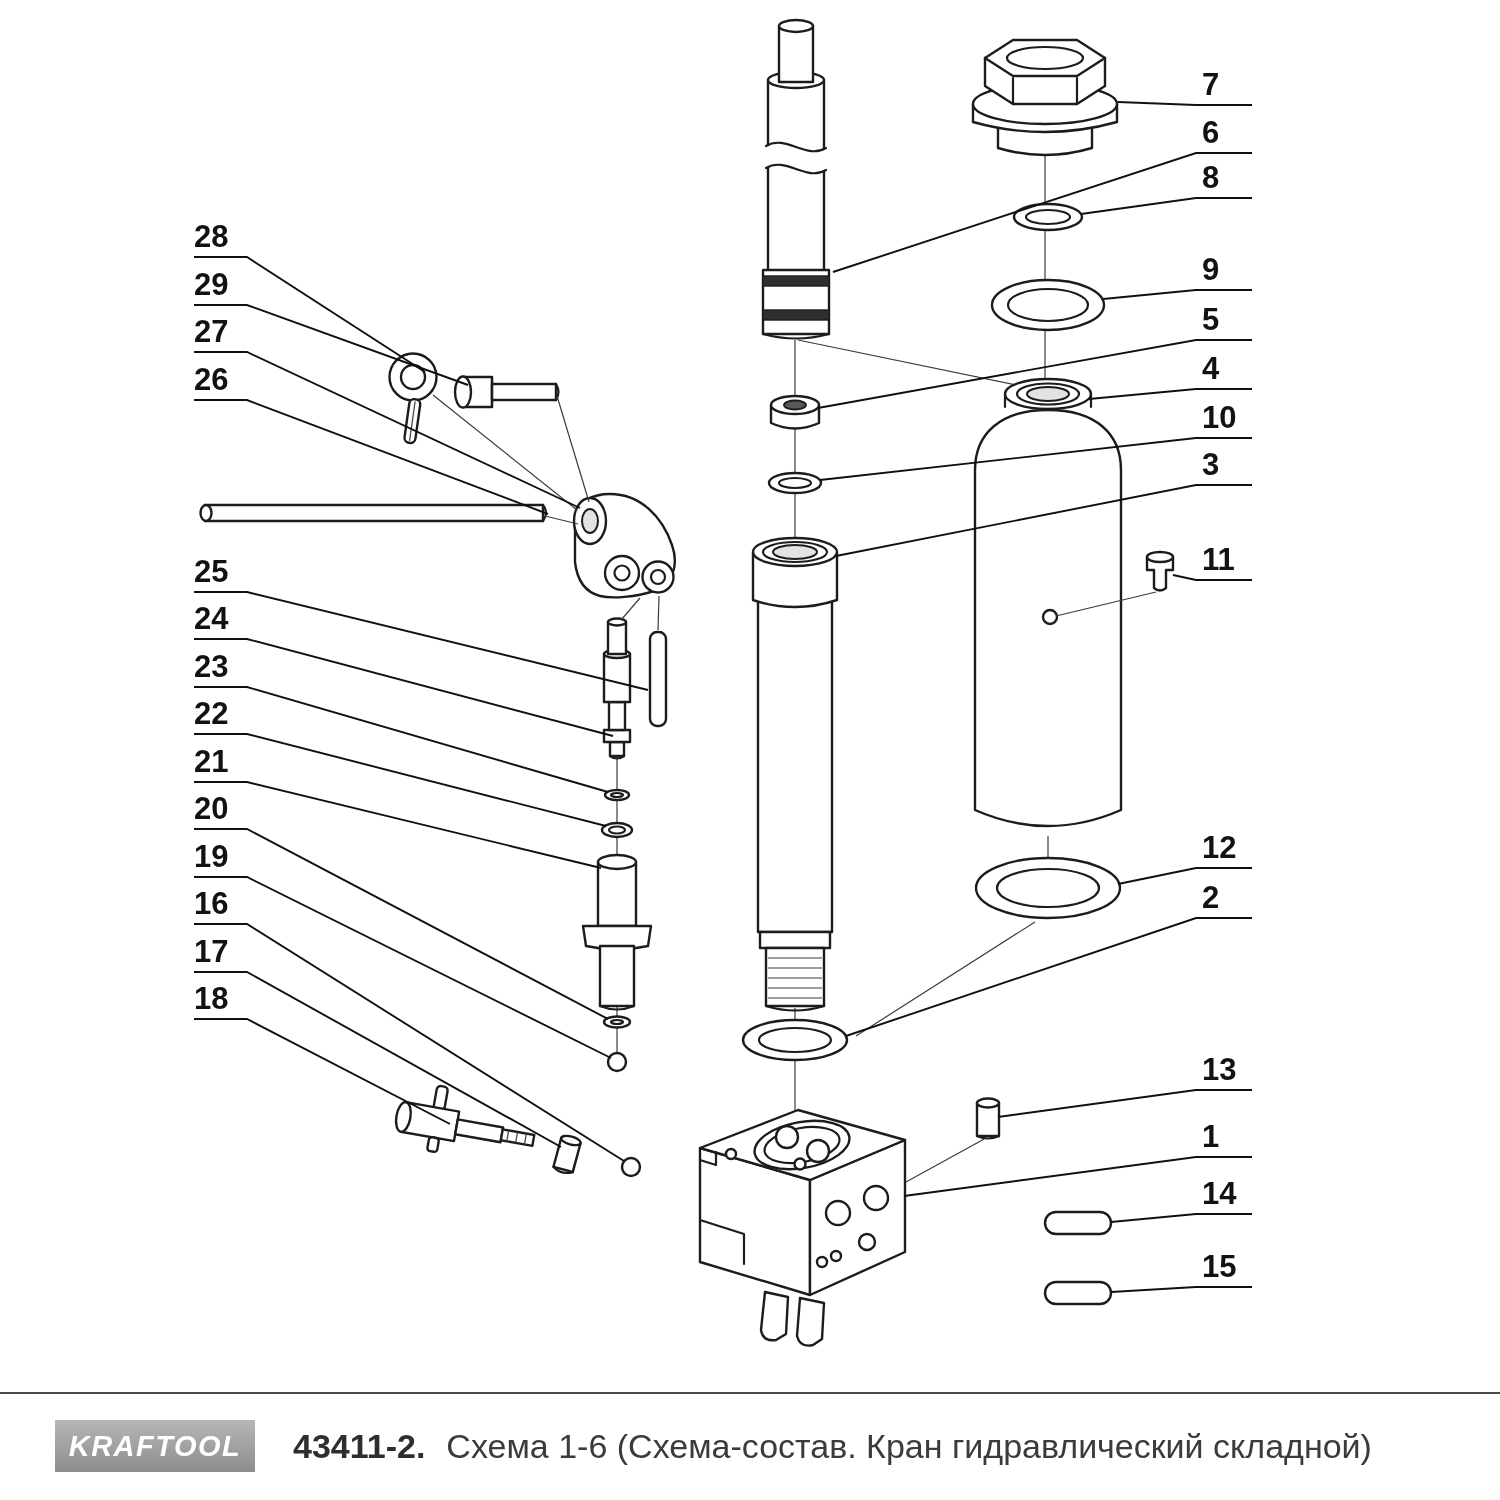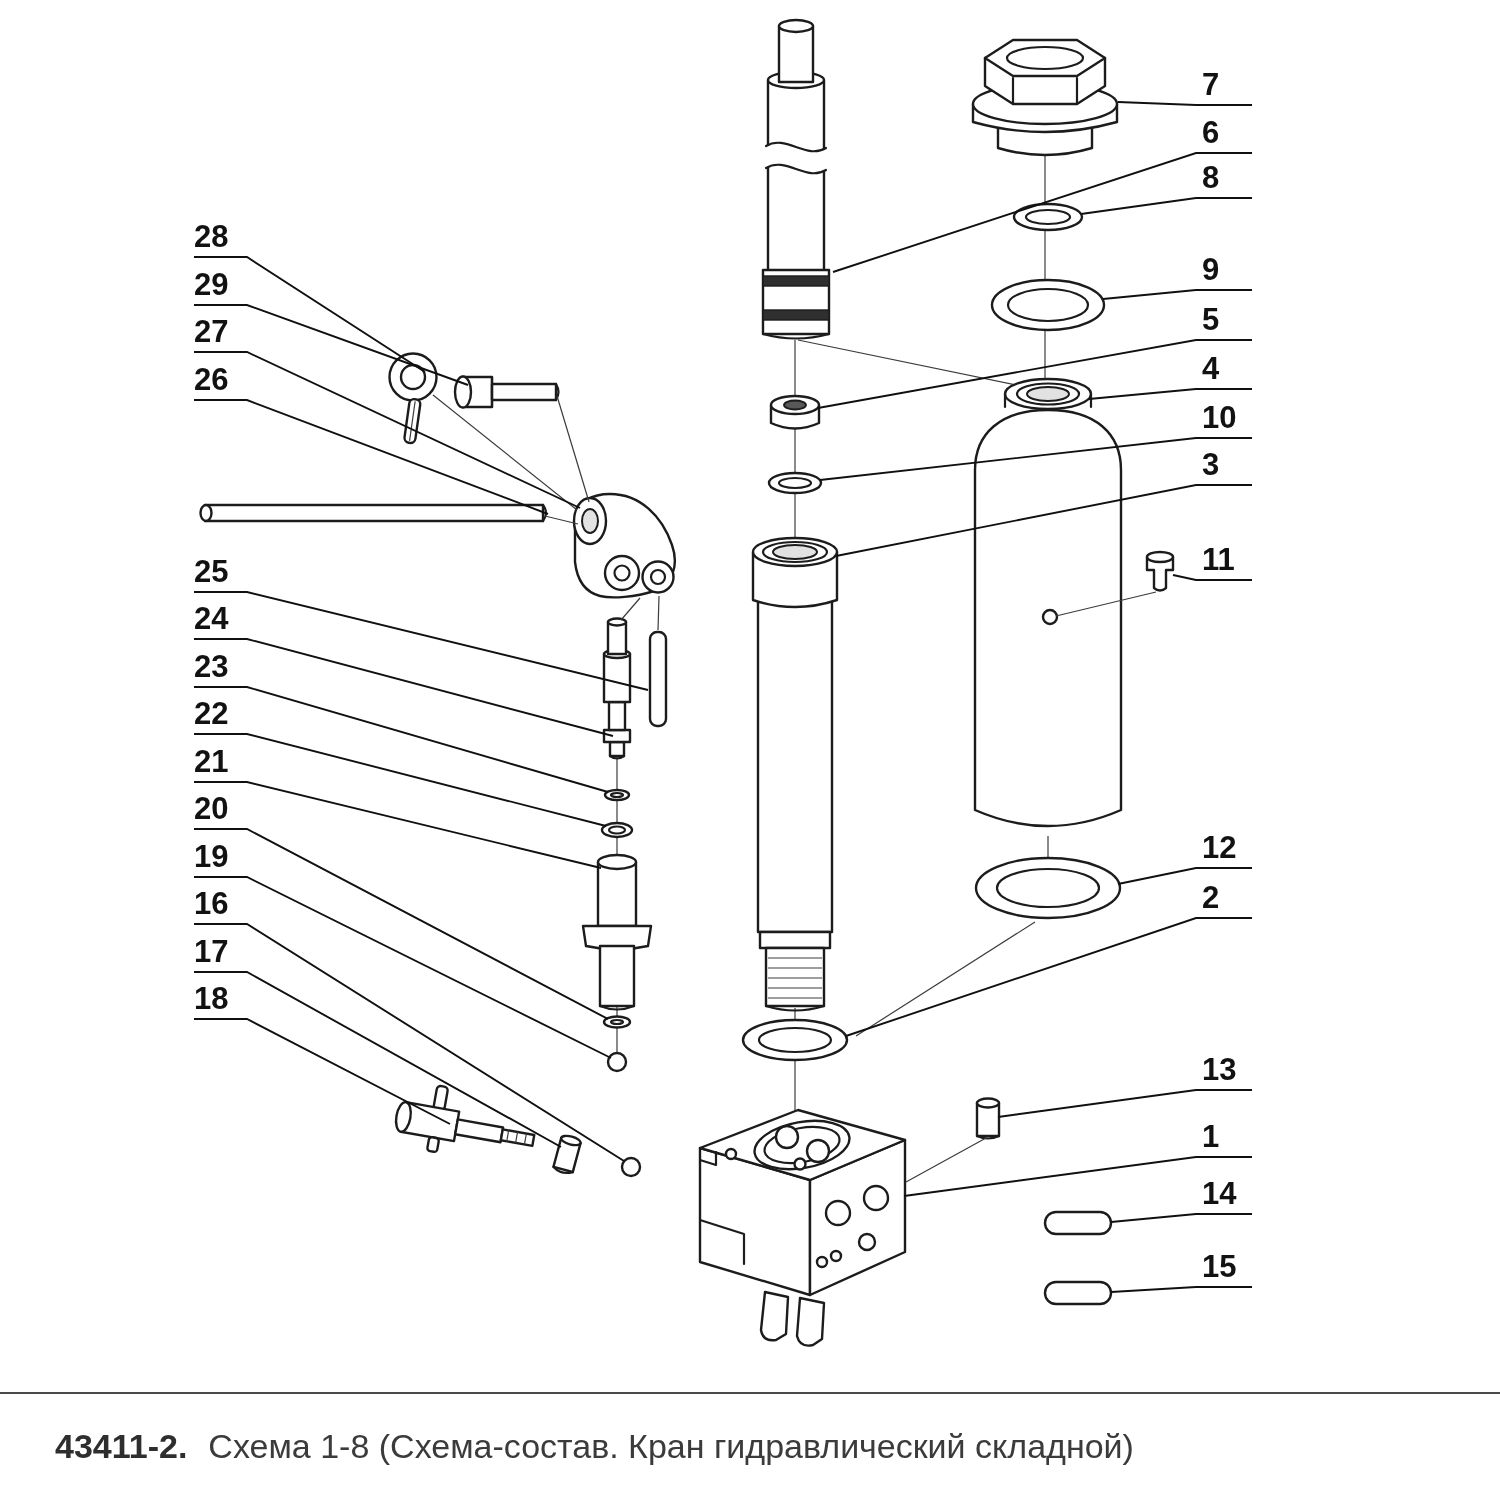--- a/index.html
+++ b/index.html
@@ -325,18 +325,21 @@
     <text class="call" x="1202" y="858">12</text>
     <text class="call" x="1202" y="908">2</text>
     <text class="call" x="1202" y="1080">13</text>
     <text class="call" x="1202" y="1147">1</text>
     <text class="call" x="1202" y="1204">14</text>
     <text class="call" x="1202" y="1277">15</text>
   </g>
 </svg>
 
   <div class="footer">
+    <div class="logo">
+      <span>KRAFTOOL</span>
+    </div>
     <div class="caption">
-      <span class="model">43411-2.</span><span>Схема 1-8 (Схема-состав. Кран гидравлический складной)</span>
+      <span class="model">43411-2.</span><span>Схема 1-6 (Схема-состав. Кран гидравлический складной)</span>
     </div>
   </div>
 
 </div>
 
 </body></html>

